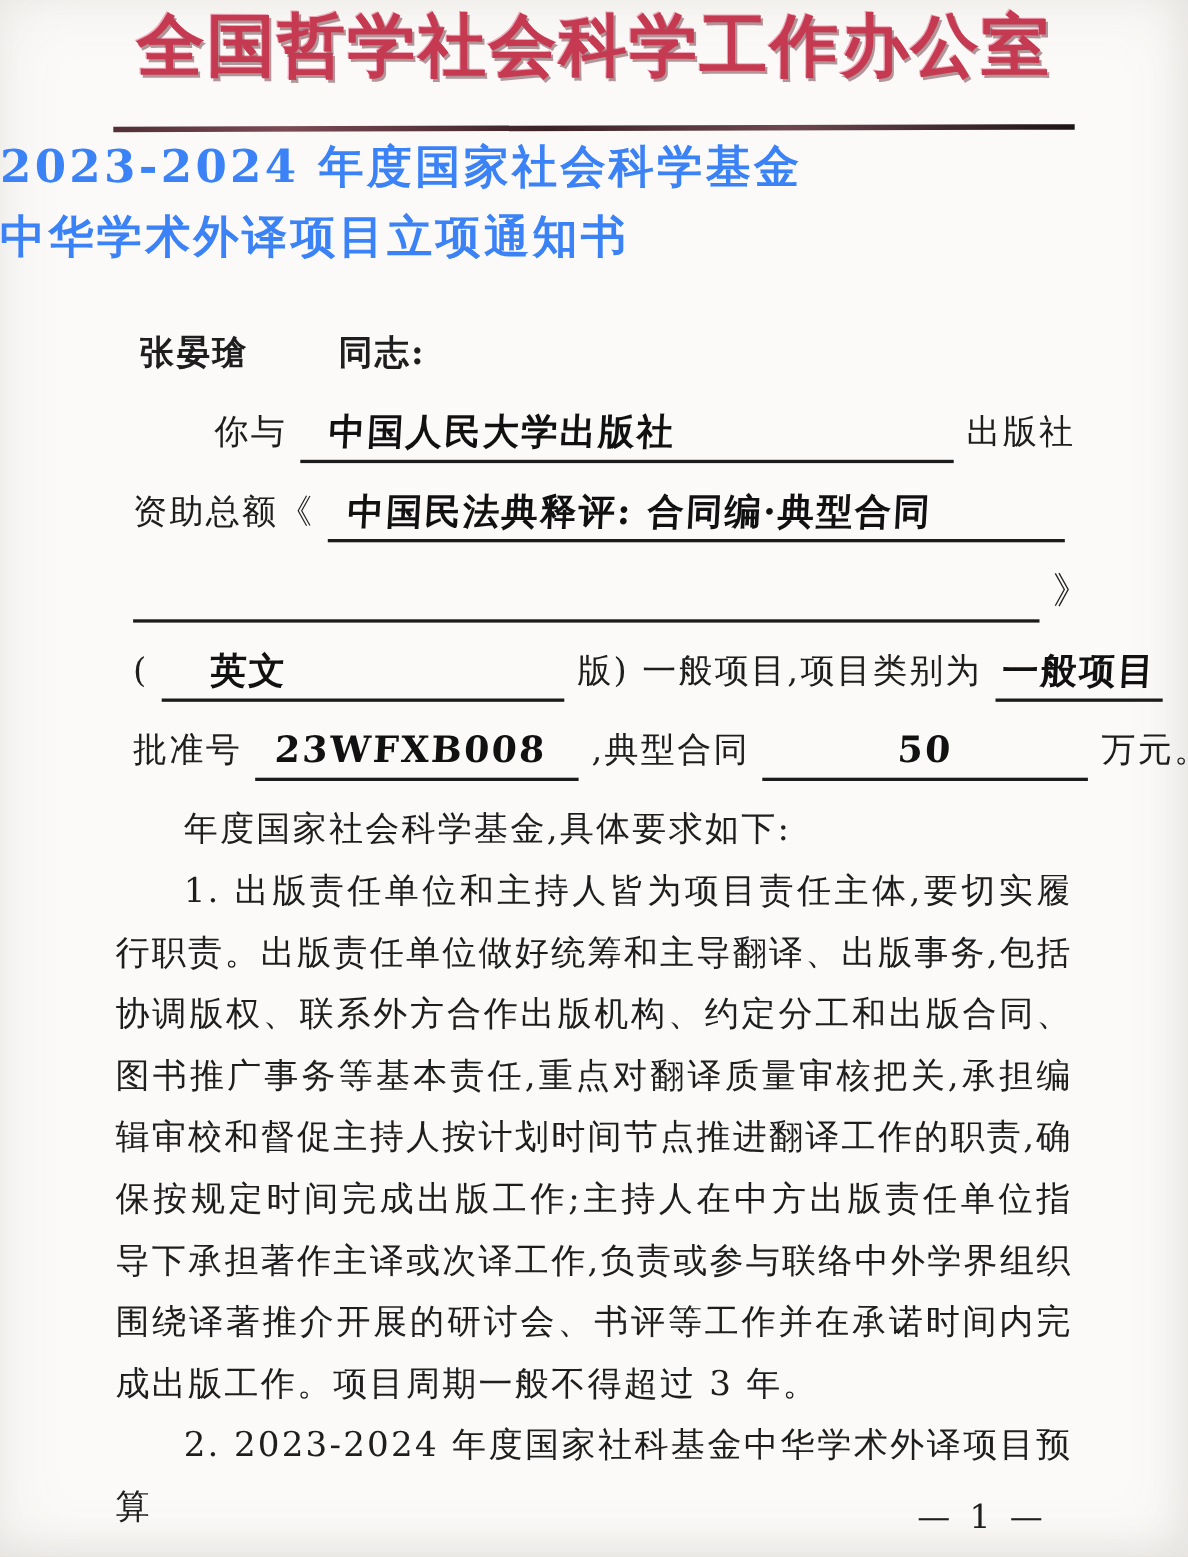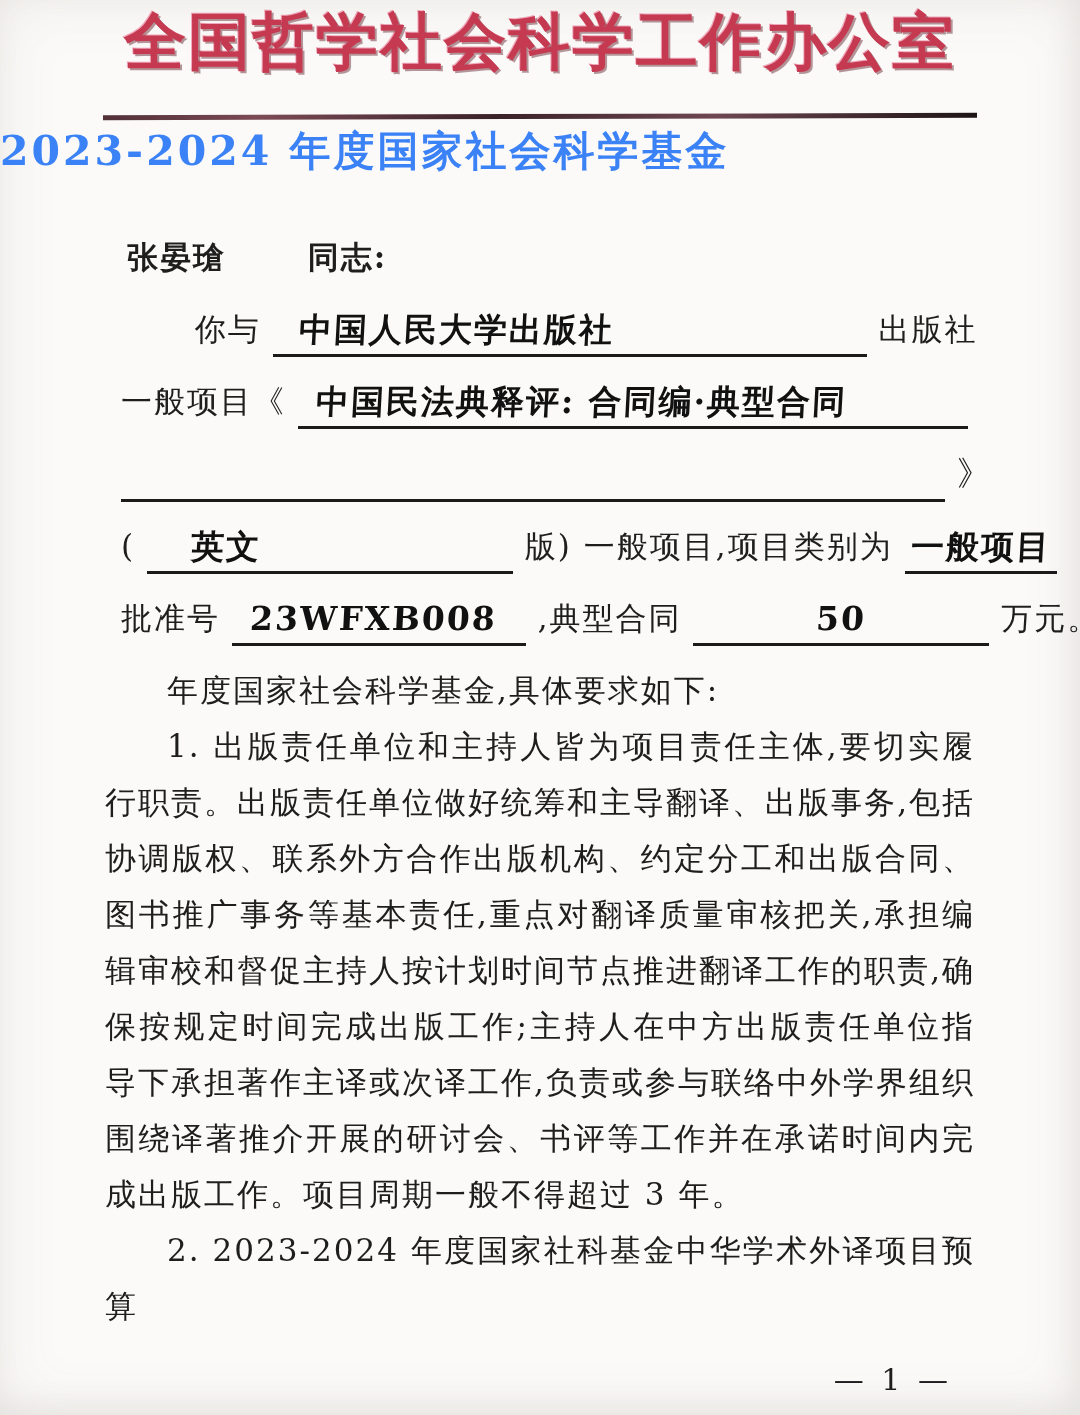--- a/index.html
+++ b/index.html
@@ -93,41 +93,42 @@
 </head>
 <body>
 
 <div class="page">
 
   <h1 class="letterhead">全国哲学社会科学工作办公室</h1>
   <div class="red-rule"></div>
 
   <div class="doc-title">
     <div>2023-2024 年度国家社会科学基金</div>
+    <div>中华学术外译项目立项通知书</div>
   </div>
 
   <div class="body">
 
     <p class="row salute">
       <span class="name">张晏瑲</span>
       <span class="gap"></span>
       <span class="greet">同志:</span>
     </p>
 
     <p class="row">
       <span class="indent"></span>
       <span>你与</span>
       <span class="blank b-publisher">
         <span class="fill">中国人民大学出版社</span>
       </span>
       <span>出版社</span>
     </p>
 
     <p class="row">
-      <span>一般项目《</span>
+      <span>资助总额《</span>
       <span class="blank b-book">
         <span class="fill">中国民法典释评: 合同编·典型合同</span>
       </span>
     </p>
 
     <p class="row">
       <span class="blank b-close">&nbsp;</span>
       <span class="close-mark">》</span>
     </p>
 

